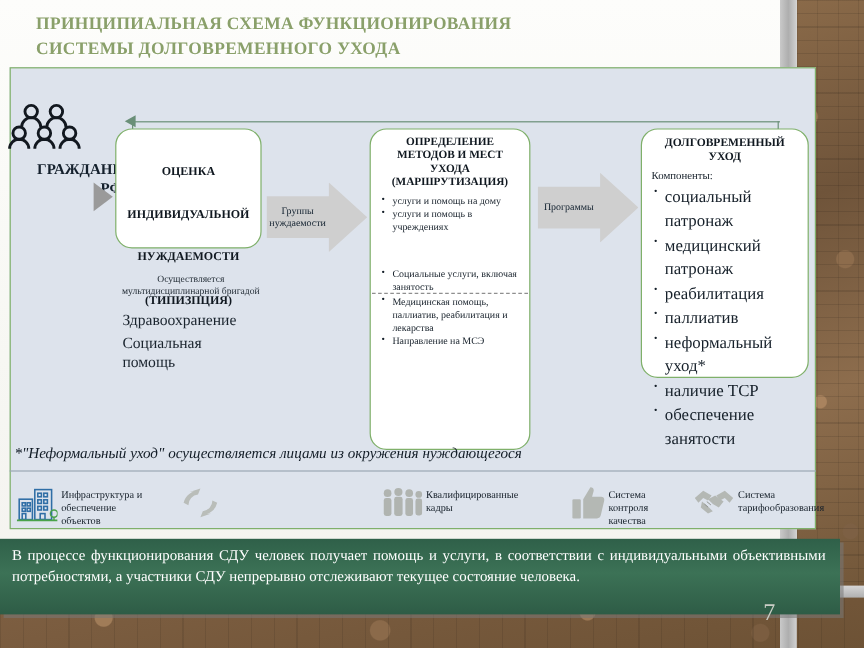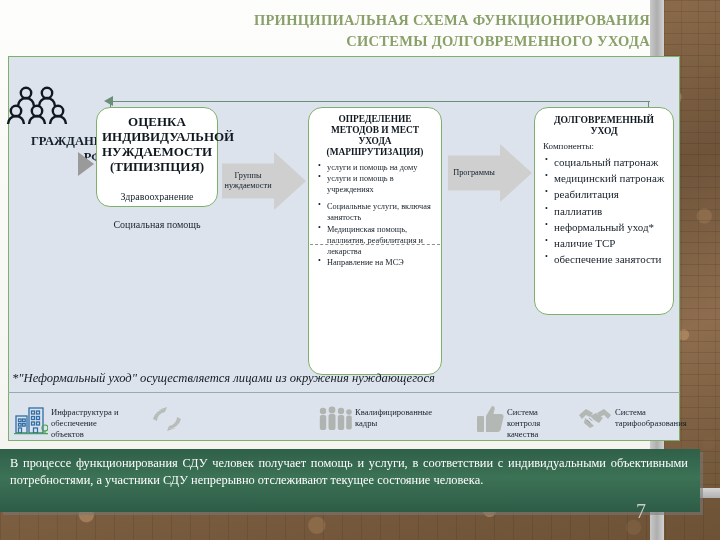--- a/index.html
+++ b/index.html
@@ -41,21 +41,21 @@
     background:linear-gradient(90deg,#c9c9c9,#aeaeae,#d2d2d2);
   }
   .grey-bar-bottom{
     position:absolute;left:0;bottom:42px;width:720px;height:10px;
     background:linear-gradient(180deg,#d6d6d6,#b0b0b0);
   }
 
   
   .title{
     position:absolute;left:30px;top:10px;width:620px;
-    text-align:right;font-weight:bold;font-size:14.5px;line-height:1.42;
+    text-align:left;font-weight:bold;font-size:14.5px;line-height:1.42;
     letter-spacing:.3px;color:#8aa06a;
     text-shadow:0 1px 0 rgba(255,255,255,.8);
   }
 
   
   .panel{
     position:absolute;left:8px;top:56px;width:672px;height:385px;
     background:#dde3ec;border:1.3px solid #7fb06a;box-sizing:border-box;
   }
 
@@ -77,42 +77,42 @@
   .box{
     position:absolute;background:#ffffff;border:1.1px solid #7fb06a;
     border-radius:14px;box-sizing:border-box;
   }
   .box .hd{
     display:block;font-weight:bold;text-align:center;color:#101820;
     line-height:1.16;
   }
 
   #box1{left:96px;top:107px;width:122px;height:100px;padding:6px 5px 0;}
-  #box1 .hd{font-size:13px;}
-  #box1 .sub{display:block;text-align:center;font-size:10px;color:#1a242e;margin-top:17px;}
+  #box1 .hd{font-size:10px;margin-top:24px;}
+  #box1 .sub{display:block;text-align:left;font-size:13px;color:#1a242e;margin-top:3px;}
   .under1{
     position:absolute;left:96px;top:228px;width:126px;text-align:center;
     font-size:8px;color:#1d2730;line-height:1.25;
   }
 
   #box2{left:308px;top:107px;width:134px;height:268px;padding:6px 5px 0;}
   #box2 .hd{font-size:9.4px;}
 
   #box3{left:534px;top:107px;width:140px;height:208px;padding:6px 6px 16px;}
   #box3 .hd{font-size:9.6px;}
   #box3 .comp{display:block;font-size:9px;color:#16202a;margin:5px 0 2px 2px;}
 
   ul.bul{margin:4px 0 0 0;padding:0 0 0 13px;list-style:none;}
   ul.bul li{
     font-size:8.3px;color:#16202a;line-height:1.33;margin-bottom:.5px;position:relative;
   }
   ul.bul li:before{
     content:"•";position:absolute;left:-9px;top:-1px;font-size:8px;color:#16202a;
   }
-  #box3 ul.bul li{font-size:11px;line-height:1.42;}
+  #box3 ul.bul li{font-size:14px;line-height:1.42;}
 
   
   .chev{
     position:absolute;background:#cfcfcf;
     clip-path:polygon(0 20%,62% 20%,62% 0,100% 50%,62% 100%,62% 80%,0 80%);
     display:flex;align-items:center;justify-content:flex-start;
   }
   .chev span{
     font-size:8.3px;color:#11202e;text-align:center;line-height:1.22;
     width:62%;display:block;
@@ -223,36 +223,39 @@
   <div class="tri"></div>
 
   <div class="box" id="box1">
     <span class="hd">ОЦЕНКА</span>
     <span class="hd">ИНДИВИДУАЛЬНОЙ</span>
     <span class="hd">НУЖДАЕМОСТИ</span>
     <span class="hd">(ТИПИЗПЦИЯ)</span>
     <span class="sub">Здравоохранение</span>
     <span class="sub">Социальная помощь</span>
   </div>
+  <div class="under1">Осуществляется
+мультидисциплинарной
+бригадой</div>
 
   <div class="chev" id="chev1">
     <span>Группы
 нуждаемости</span>
   </div>
 
   <div class="box" id="box2">
     <span class="hd">ОПРЕДЕЛЕНИЕ</span>
     <span class="hd">МЕТОДОВ И МЕСТ</span>
     <span class="hd">УХОДА</span>
     <span class="hd">(МАРШРУТИЗАЦИЯ)</span>
     <ul class="bul">
       <li>услуги и помощь на дому</li>
       <li>услуги и помощь в учреждениях</li>
     </ul>
-    <ul class="bul" style="margin-top:6px;">
+    <ul class="bul" style="margin-top:28px;">
       <li>Социальные услуги, включая занятость</li>
       <li>Медицинская помощь, паллиатив, реабилитация и лекарства</li>
       <li>Направление на МСЭ</li>
     </ul>
   </div>
   <div class="dashline"></div>
 
   <div class="chev" id="chev2">
     <span>Программы</span>
   </div>

